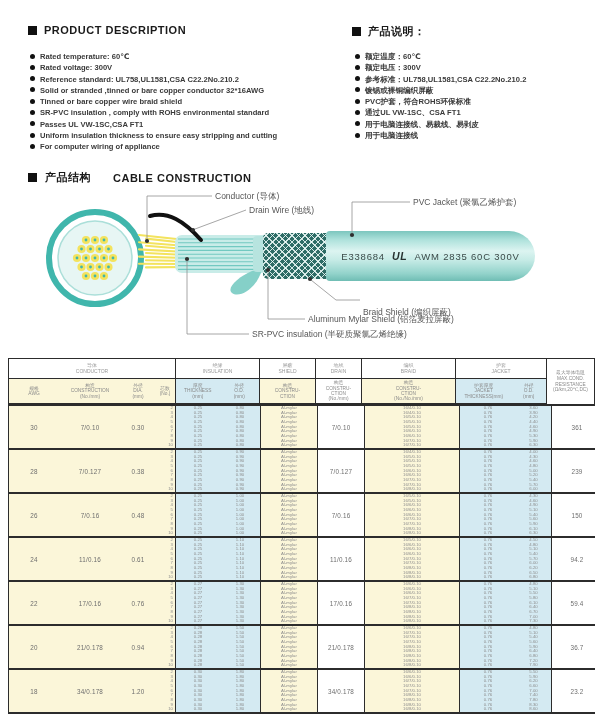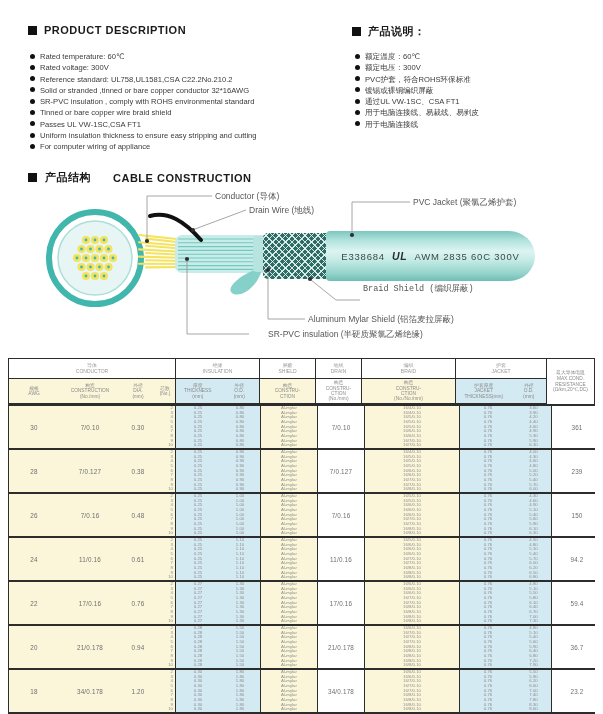--- a/index.html
+++ b/index.html
@@ -4,21 +4,21 @@
 <style>
   * { margin:0; padding:0; box-sizing:border-box; }
   html,body { width:603px; height:714px; background:#fff; overflow:hidden;
     font-family:"Liberation Sans","DejaVu Sans",sans-serif; color:#333; }
   #page { position:relative; width:603px; height:714px; background:#fff; }
 
   
   .sec-head { position:absolute; font-size:11px; font-weight:bold; color:#1a1a1a;
     letter-spacing:.5px; display:flex; align-items:center; gap:7px; }
   .sq { width:9px; height:9px; background:#111; display:inline-block; }
-  .bullets { position:absolute; list-style:none; }
+  .bullets { position:absolute; list-style:none;font-weight:bold; }
   .bullets li { display:flex; align-items:flex-start; gap:5px; height:11.3px;
     font-size:7.6px; color:#3a3a3a; white-space:nowrap; }
   .dot { width:5px; height:5px; border-radius:50%; background:#111; margin-top:1.5px; flex:0 0 auto; }
 
   
   #construction-head { position:absolute; left:28px; top:170px; display:flex; align-items:center; gap:8px;
     font-size:11px; font-weight:bold; color:#1a1a1a; letter-spacing:.5px; }
   #construction-head .en { margin-left:14px; }
 
   
@@ -85,25 +85,25 @@
       <li>
         <span class="dot"></span>
         <span>Reference standard: UL758,UL1581,CSA C22.2No.210.2</span>
       </li>
       <li>
         <span class="dot"></span>
         <span>Solid or stranded ,tinned or bare copper conductor 32*16AWG</span>
       </li>
       <li>
         <span class="dot"></span>
+        <span>Tinned or bare copper wire braid shield</span>
+      </li>
+      <li>
+        <span class="dot"></span>
         <span>SR-PVC insulation , comply with ROHS environmental standard</span>
-      </li>
-      <li>
-        <span class="dot"></span>
-        <span>Tinned or bare copper wire braid shield</span>
       </li>
       <li>
         <span class="dot"></span>
         <span>Passes UL VW-1SC,CSA FT1</span>
       </li>
       <li>
         <span class="dot"></span>
         <span>Uniform insulation thickness to ensure easy stripping and cutting</span>
       </li>
       <li>
@@ -120,25 +120,29 @@
       <li>
         <span class="dot"></span>
         <span>额定温度：60℃</span>
       </li>
       <li>
         <span class="dot"></span>
         <span>额定电压：300V</span>
       </li>
       <li>
         <span class="dot"></span>
+        <span>参考标准：UL758,UL1581,CSA C22.2No.210.2</span>
+      </li>
+      <li>
+        <span class="dot"></span>
+        <span>镀锡或裸铜编织屏蔽</span>
+      </li>
+      <li>
+        <span class="dot"></span>
         <span>PVC护套，符合ROHS环保标准</span>
-      </li>
-      <li>
-        <span class="dot"></span>
-        <span>镀锡或裸铜编织屏蔽</span>
       </li>
       <li>
         <span class="dot"></span>
         <span>通过UL VW-1SC、CSA FT1</span>
       </li>
       <li>
         <span class="dot"></span>
         <span>用于电脑连接线、易裁线、易剥皮</span>
       </li>
       <li>
@@ -258,23 +262,23 @@
         <circle cx="352" cy="52" r="2.1"></circle>
         <circle cx="310" cy="96" r="2.1"></circle>
         <circle cx="268" cy="87" r="2.1"></circle>
         <circle cx="187" cy="76" r="2.1"></circle>
       </g>
     </svg>
 
     <span class="dlabel" style="left:215px; top:8px;">Conductor (导体)</span>
     <span class="dlabel" style="left:249px; top:22px;">Drain Wire (地线)</span>
     <span class="dlabel" style="left:413px; top:14px;">PVC Jacket (聚氯乙烯护套)</span>
-    <span class="dlabel" style="left:363px; top:100px;font-family:Liberation Mono, monospace;">Braid Shield (编织屏蔽)</span>
+    <span class="dlabel" style="left:363px; top:124px;">Braid Shield (编织屏蔽)</span>
     <span class="dlabel" style="left:308px; top:131px;">Aluminum Mylar Shield (铝箔麦拉屏蔽)</span>
-    <span class="dlabel" style="left:268px; top:146px;">SR-PVC insulation (半硬质聚氯乙烯绝缘)</span>
+    <span class="dlabel" style="left:252px; top:146px;">SR-PVC insulation (半硬质聚氯乙烯绝缘)</span>
   </div>
 
   <div id="spec-table">
       <div class="trow">
         <div class="group-cell" style="width: 166px;">
           <div class="gc-head">
             <div>导体</div>
             <div>CONDUCTOR</div>
           </div>
           <div class="gc-sub">

